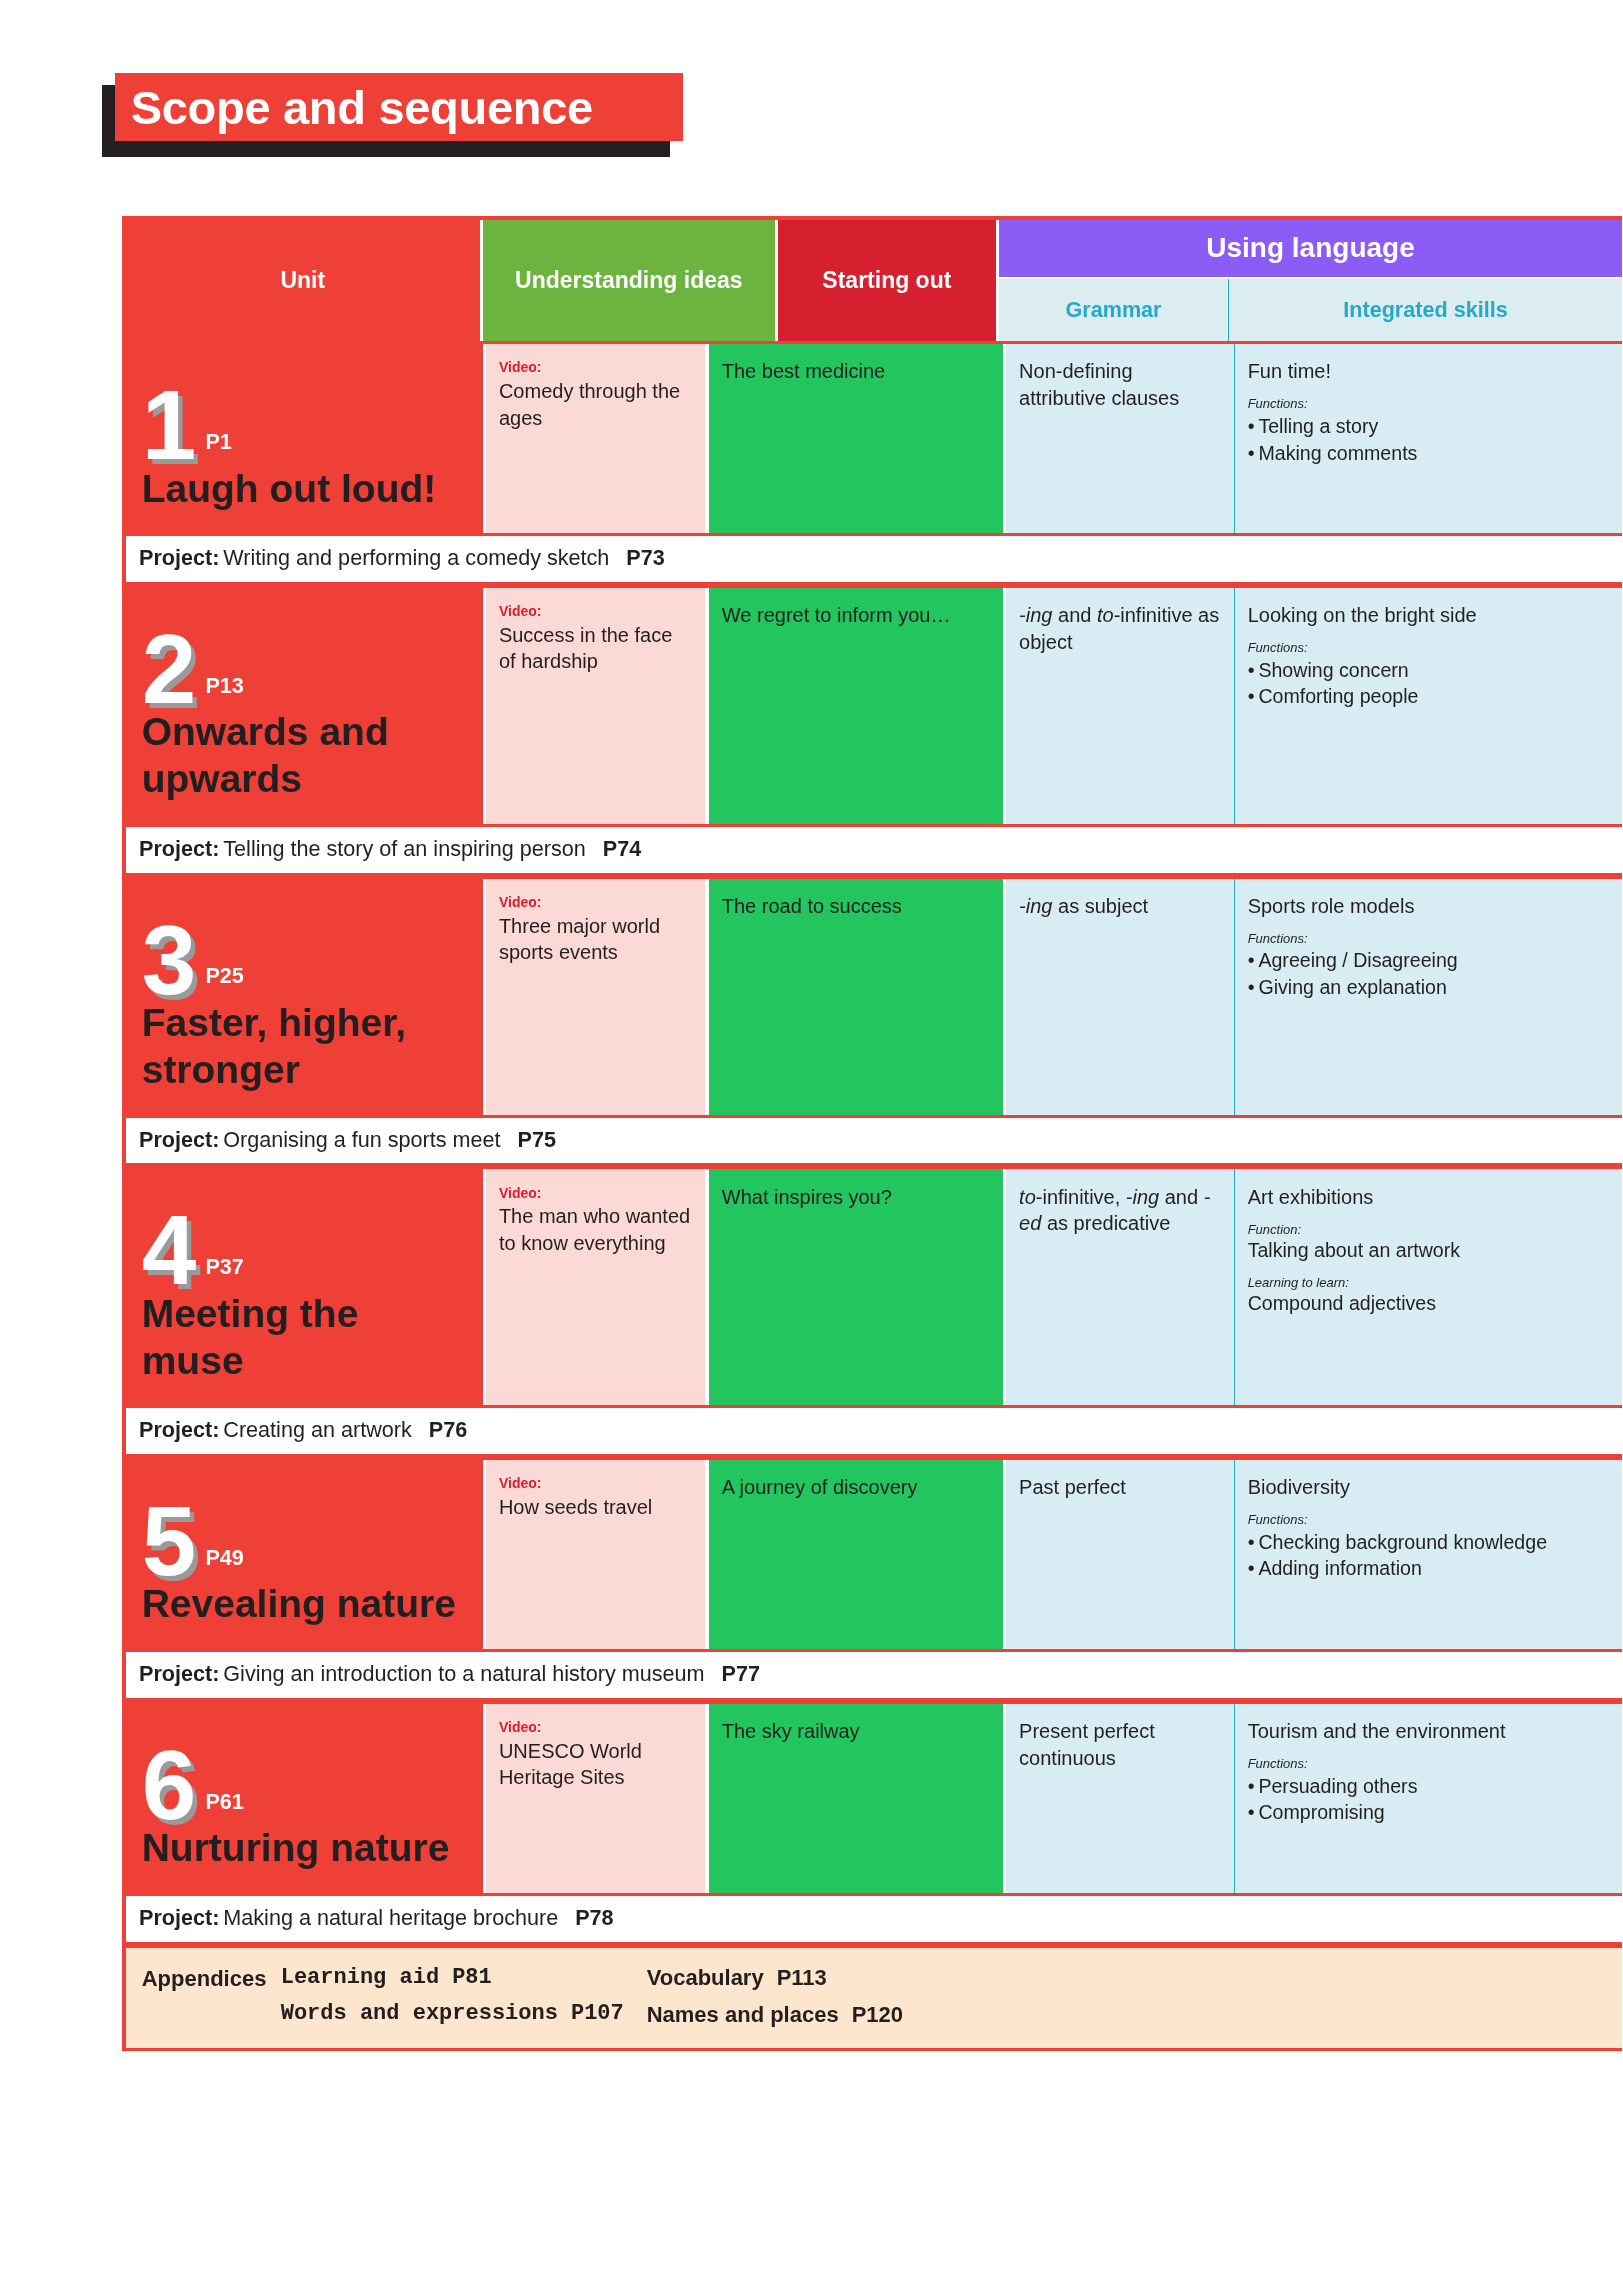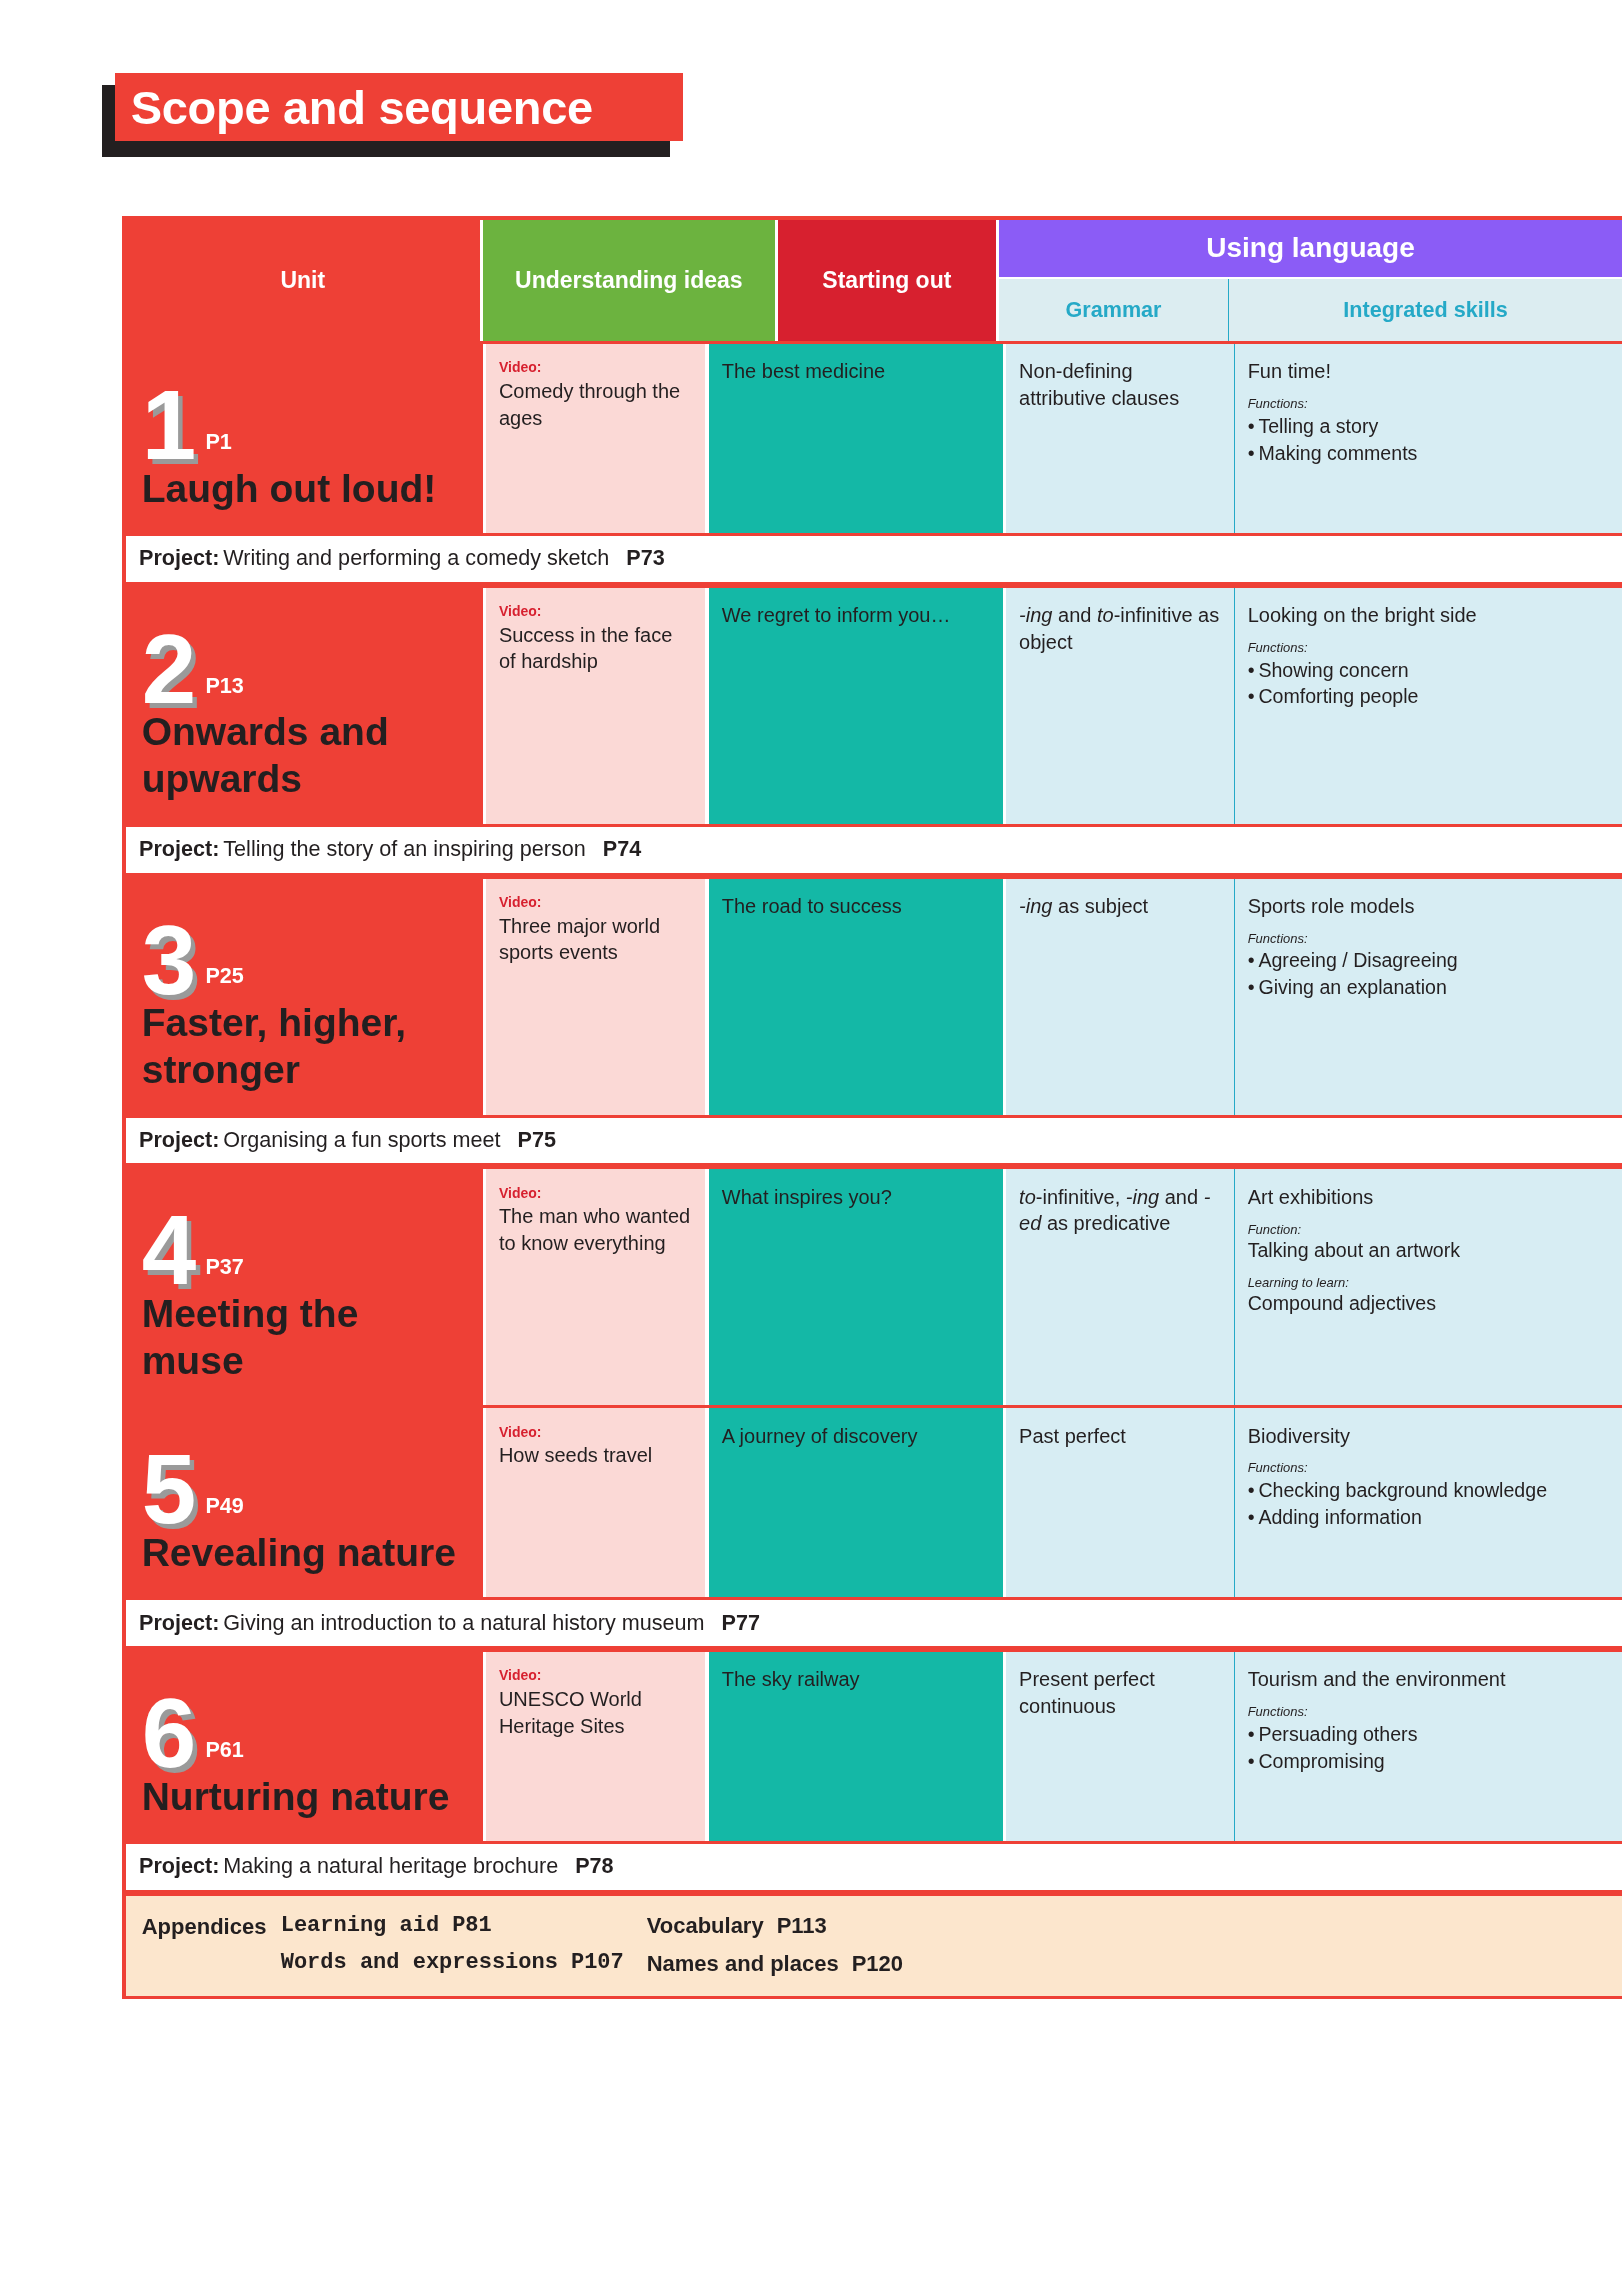--- a/index.html
+++ b/index.html
@@ -186,21 +186,21 @@
     background: #fbd9d6;
     margin-left: 3.3px;
   }
   .video-label {
     color: #d7202f;
     font-weight: bold;
     font-size: 14px;
     margin-bottom: 1.3px;
   }
   .cell-under {
-    background: #14b8a6;
+    background: #22c55e;
     margin-left: 3.3px;
   }
   .cell-gram {
     background: #d7edf3;
     margin-left: 3.3px;
   }
   .cell-skills {
     background: #d7edf3;
     border-left: 1.3px solid #25a9c7;
   }
@@ -386,20 +386,23 @@
       <div class="cell cell-under c-under">What inspires you?</div>
       <div class="cell cell-gram c-gram"><em class="gi">to</em>-infinitive, <em class="gi">-ing</em> and <em class="gi">-ed</em> as predicative</div>
       <div class="cell cell-skills c-skills">
         <div>Art exhibitions</div>
         <div class="func-label">Function:</div>
         <div class="plain-sub">Talking about an artwork</div>
         <div class="func-label">Learning to learn:</div>
         <div class="plain-sub">Compound adjectives</div>
       </div>
     </div>
+    <div class="project-row">
+      <span class="plabel">Project:</span><span class="ptitle">Creating an artwork</span><span class="ppage">P76</span>
+    </div>
 
     <div class="unit-row">
       <div class="cell cell-unit c-unit">
         <div class="num-line">
           <span class="big-num">5</span>
           <span class="pnum">P49</span>
         </div>
         <div class="unit-title">Revealing nature</div>
       </div>
       <div class="cell cell-start c-start">

